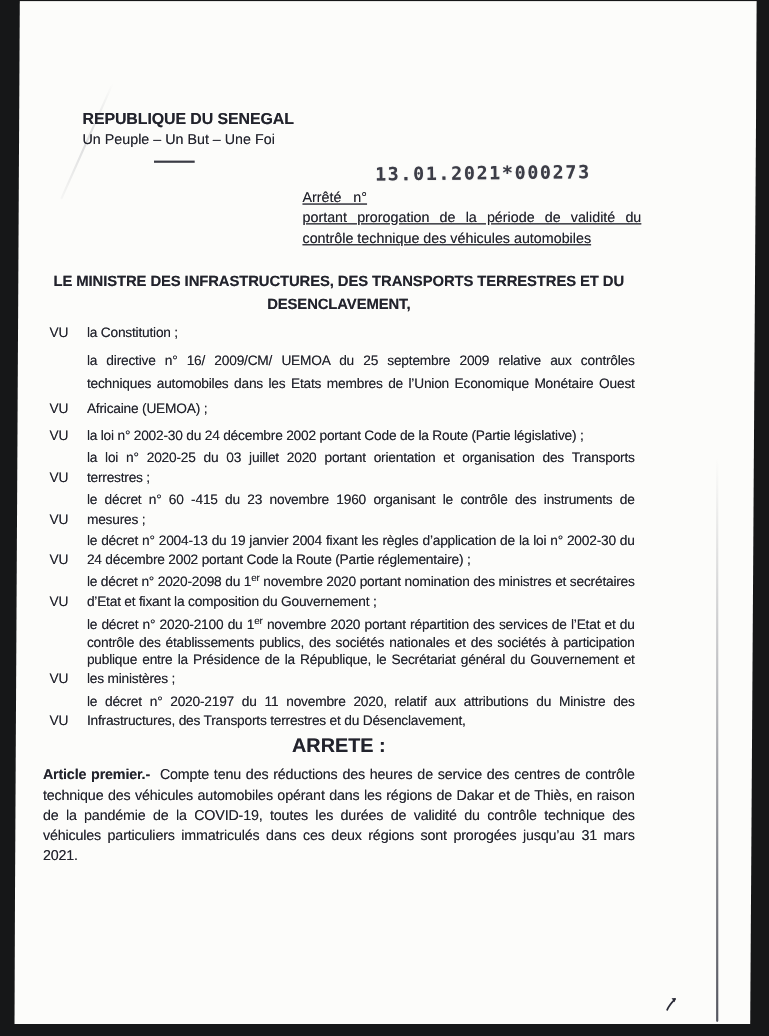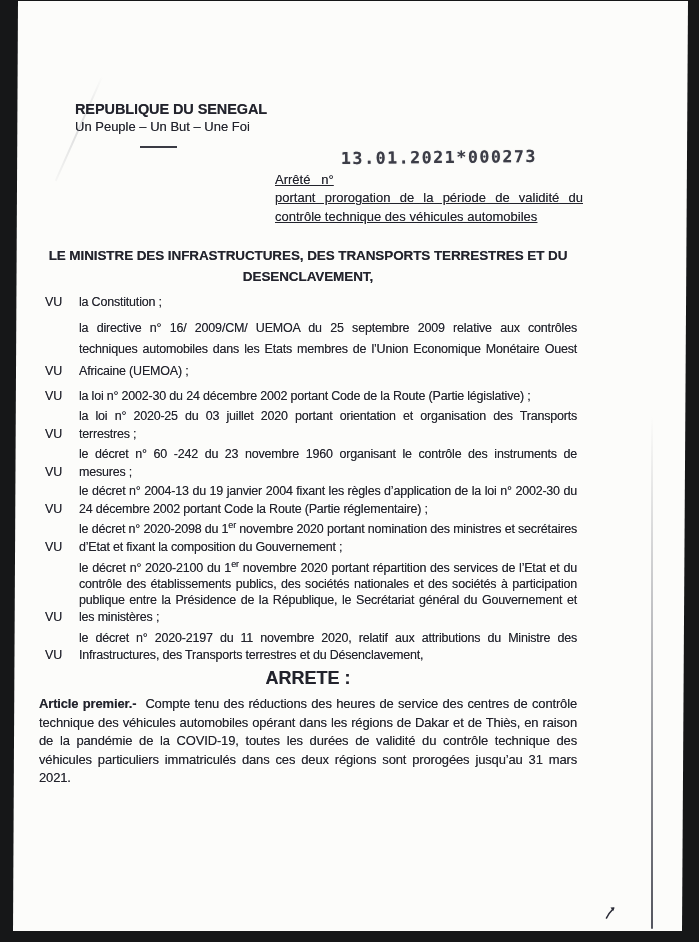--- a/index.html
+++ b/index.html
@@ -117,21 +117,21 @@
         <div class="vu-row" style="">
         <span class="vu-label">VU</span>
         <span class="vu-text">la loi n° 2002-30 du 24 décembre 2002 portant Code de la Route (Partie législative) ;</span>
       </div>
         <div class="vu-row" style="">
         <span class="vu-label">VU</span>
         <span class="vu-text">la loi n° 2020-25 du 03 juillet 2020 portant orientation et organisation des Transports terrestres ;</span>
       </div>
         <div class="vu-row" style="">
         <span class="vu-label">VU</span>
-        <span class="vu-text">le décret n° 60 -242 du 23 novembre 1960 organisant le contrôle des instruments de mesures ;</span>
+        <span class="vu-text">le décret n° 60 -415 du 23 novembre 1960 organisant le contrôle des instruments de mesures ;</span>
       </div>
         <div class="vu-row" style="">
         <span class="vu-label">VU</span>
         <span class="vu-text">le décret n° 2004-13 du 19 janvier 2004 fixant les règles d’application de la loi n° 2002-30 du 24 décembre 2002 portant Code la Route (Partie réglementaire) ;</span>
       </div>
         <div class="vu-row" style="">
         <span class="vu-label">VU</span>
         <span class="vu-text">le décret n° 2020-2098 du 1<sup>er</sup> novembre 2020 portant nomination des ministres et secrétaires d’Etat et fixant la composition du Gouvernement ;</span>
       </div>
         <div class="vu-row" style="">

